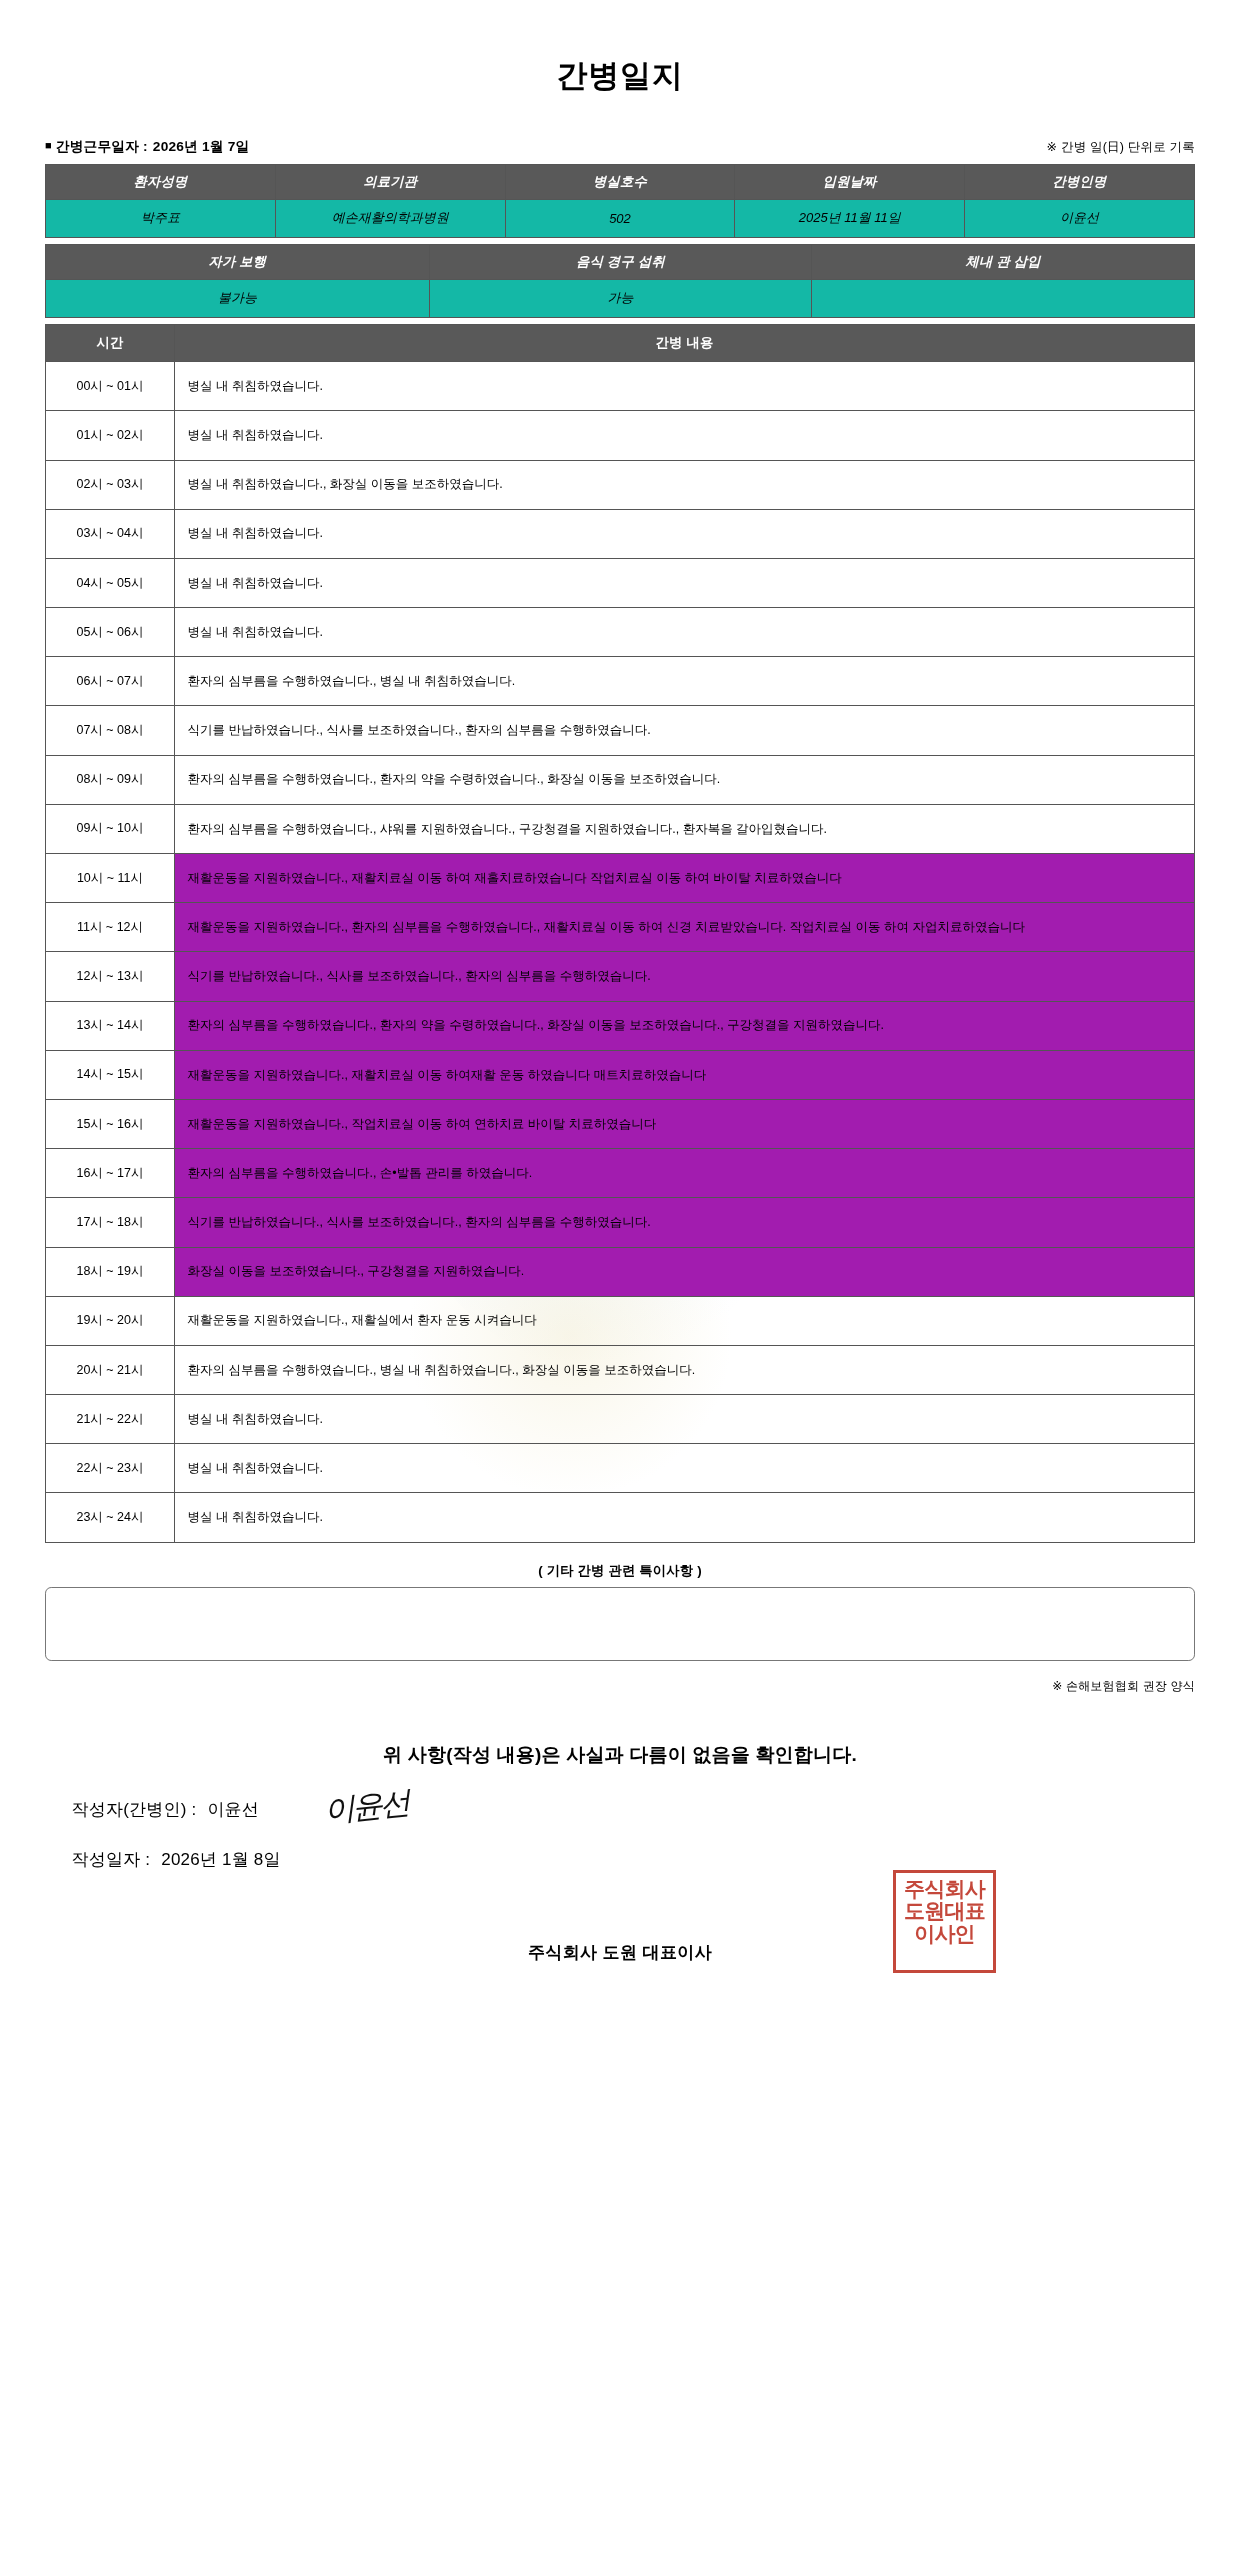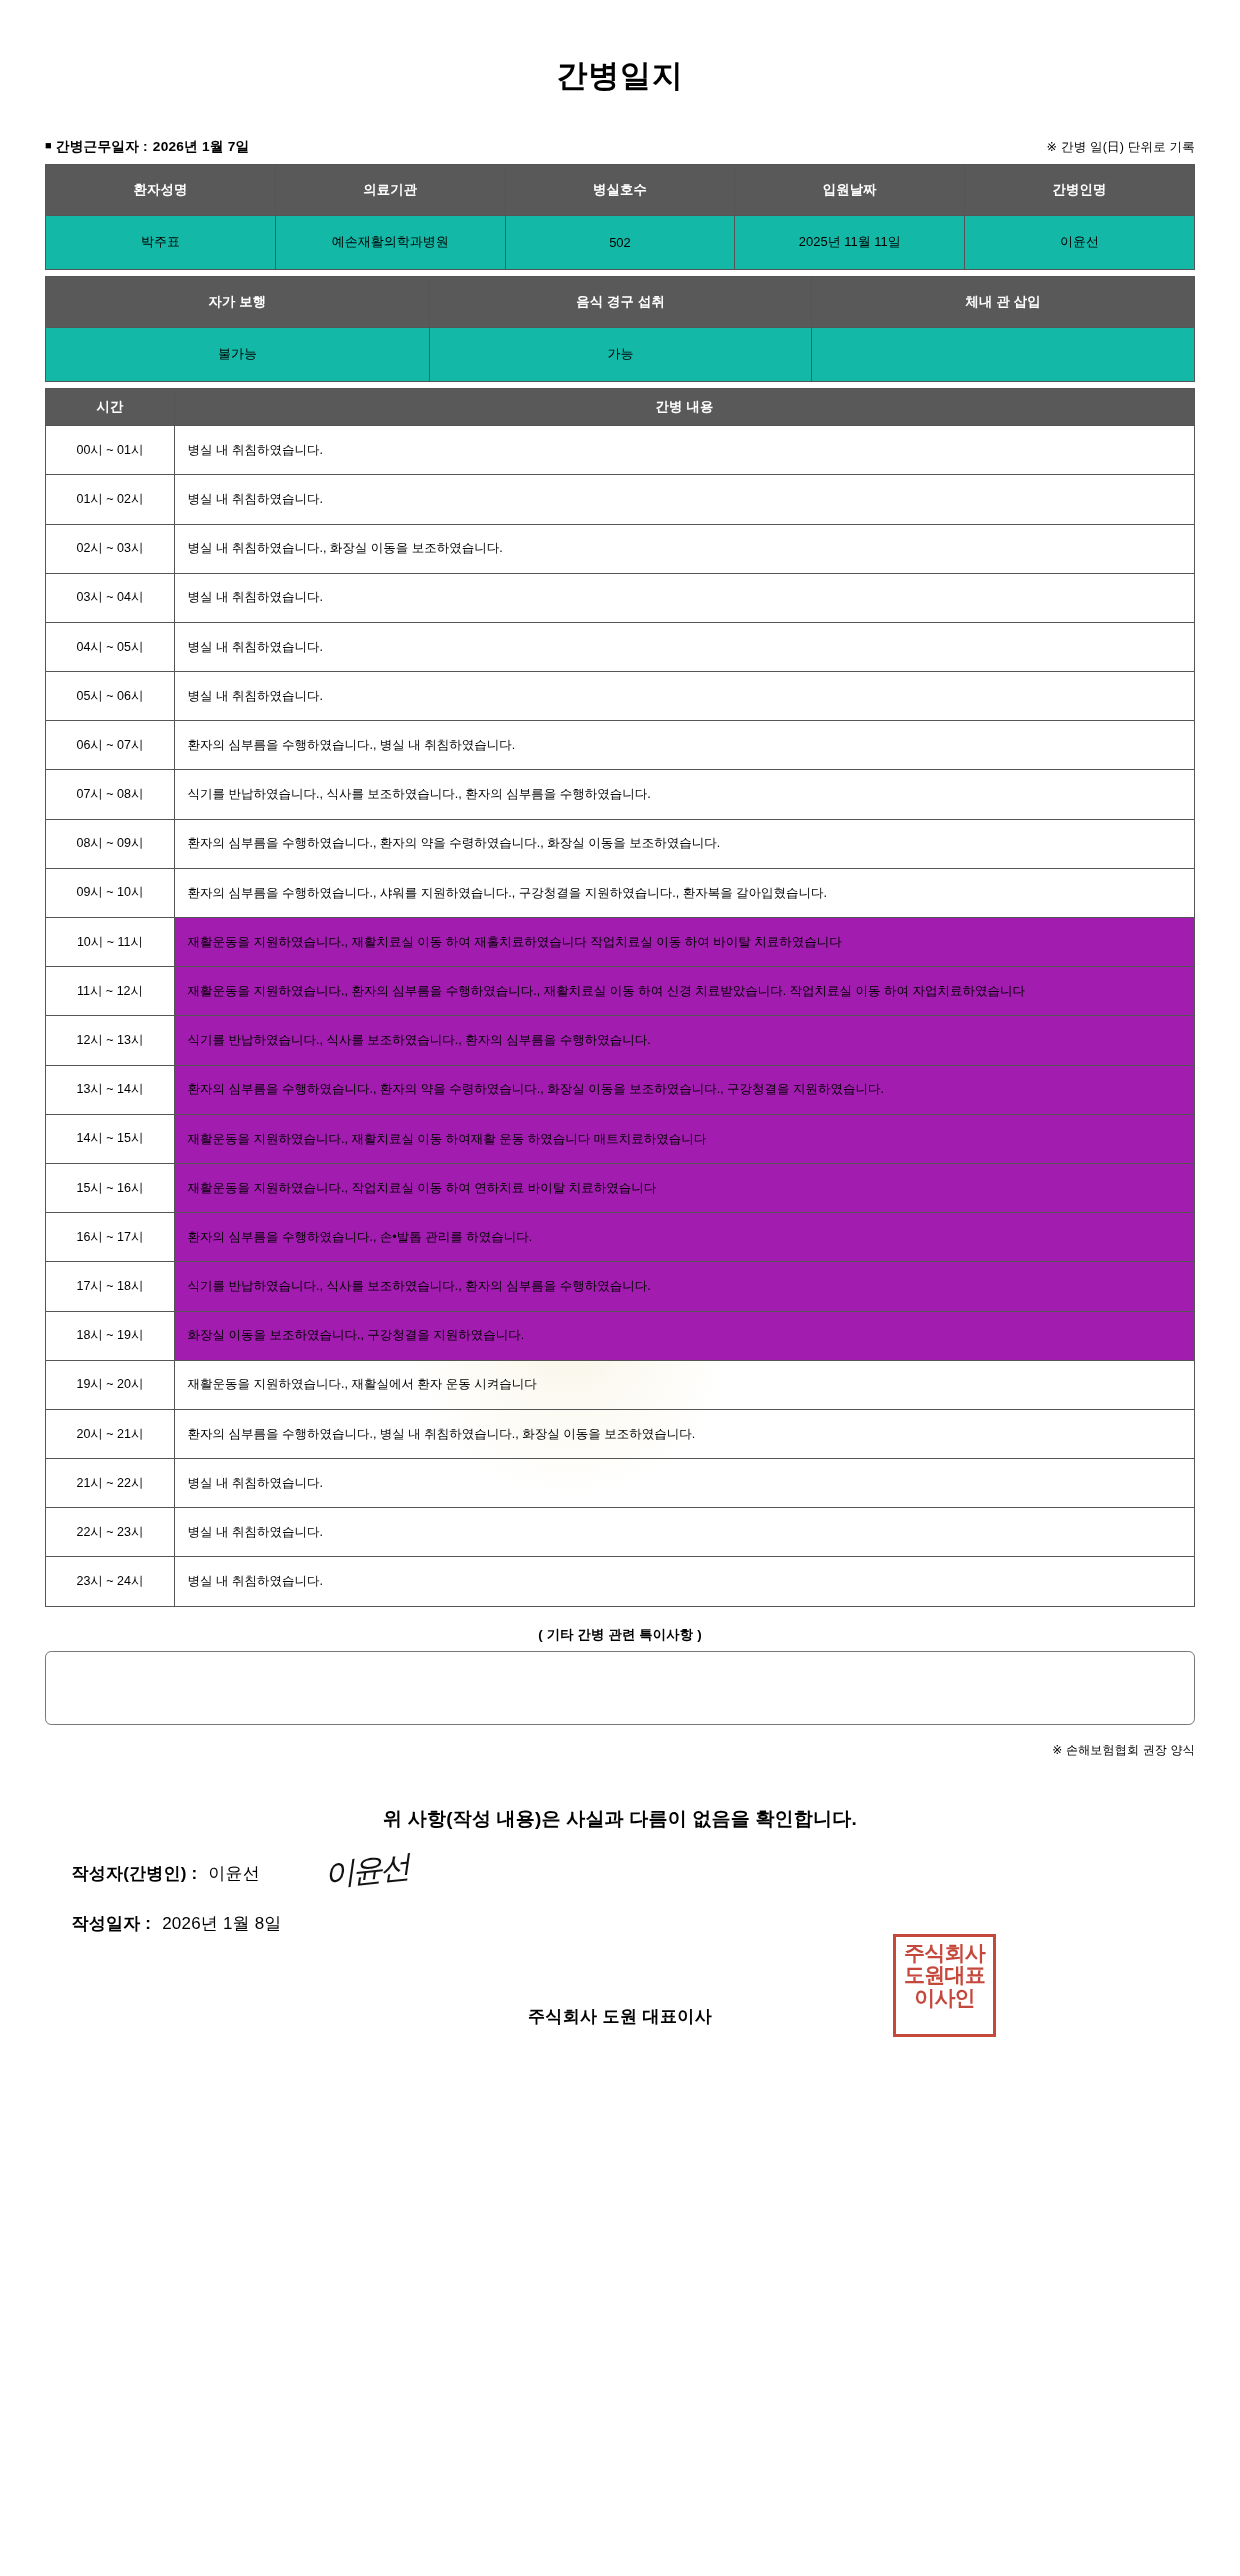--- a/index.html
+++ b/index.html
@@ -83,21 +83,22 @@
     letter-spacing: 0.2px;
   }
 
   table.grid {
     width: 100%;
     border-collapse: collapse;
     table-layout: fixed;
   }
   table.grid td, table.grid th {
     border: 0.8px solid #555;
-    padding: 8px;
+    padding: 0;
+    font-style: italic;
   }
   .hdr {
     background: #595959;
     color: #ffffff;
     font-weight: bold;
     font-size: 13.3px;
     text-align: center;
     height: 34px;
     vertical-align: middle;
     letter-spacing: 0.2px;
@@ -163,21 +164,21 @@
     font-weight: bold;
     margin: 47px 0 30px 0;
     letter-spacing: 0.2px;
   }
   .sign-line {
     font-size: 17px;
     margin: 0 0 26.6px 26.6px;
     position: relative;
     letter-spacing: 0.2px;
   }
-  .sign-line .label { font-weight: bold; }
+  .sign-line .label { font-weight: normal; }
   .sign-line .val { margin-left: 11px; }
   .signature-glyph {
     position: absolute;
     left: 252px;
     top: -12.5px;
     font-family: "DejaVu Serif", serif;
     font-size: 31px;
     font-style: italic;
     color: #111;
     transform: rotate(-6deg);

